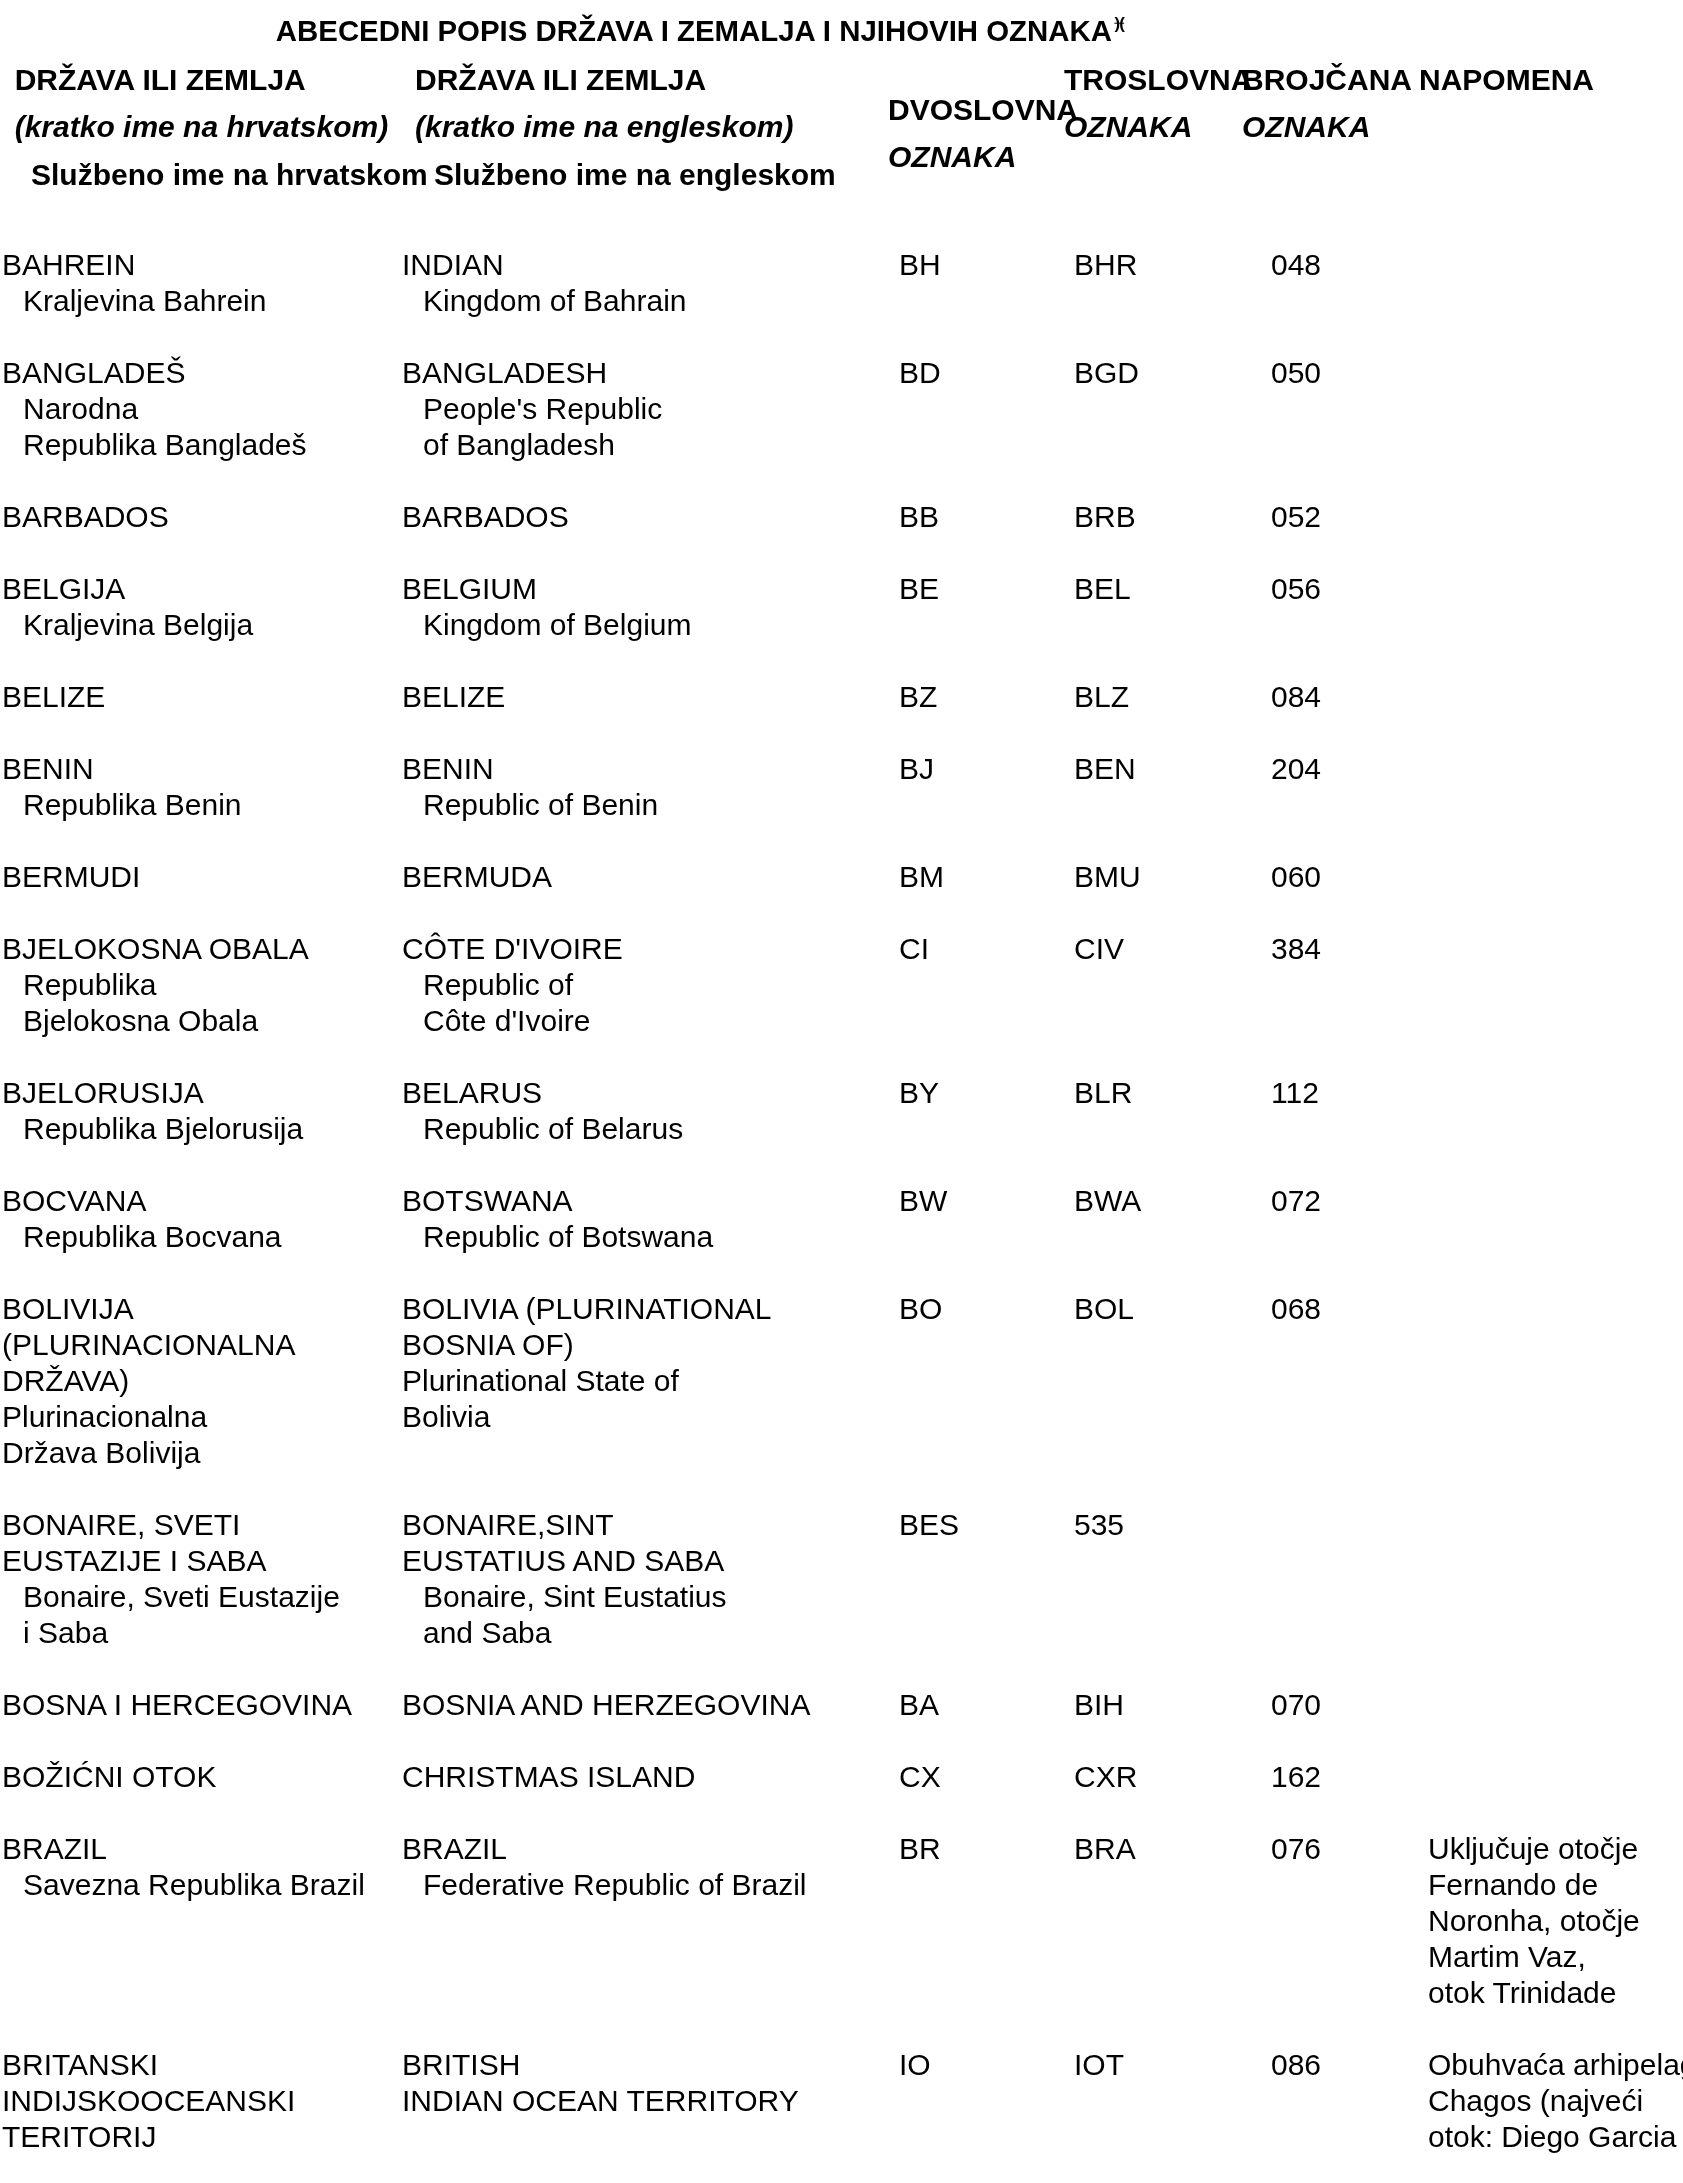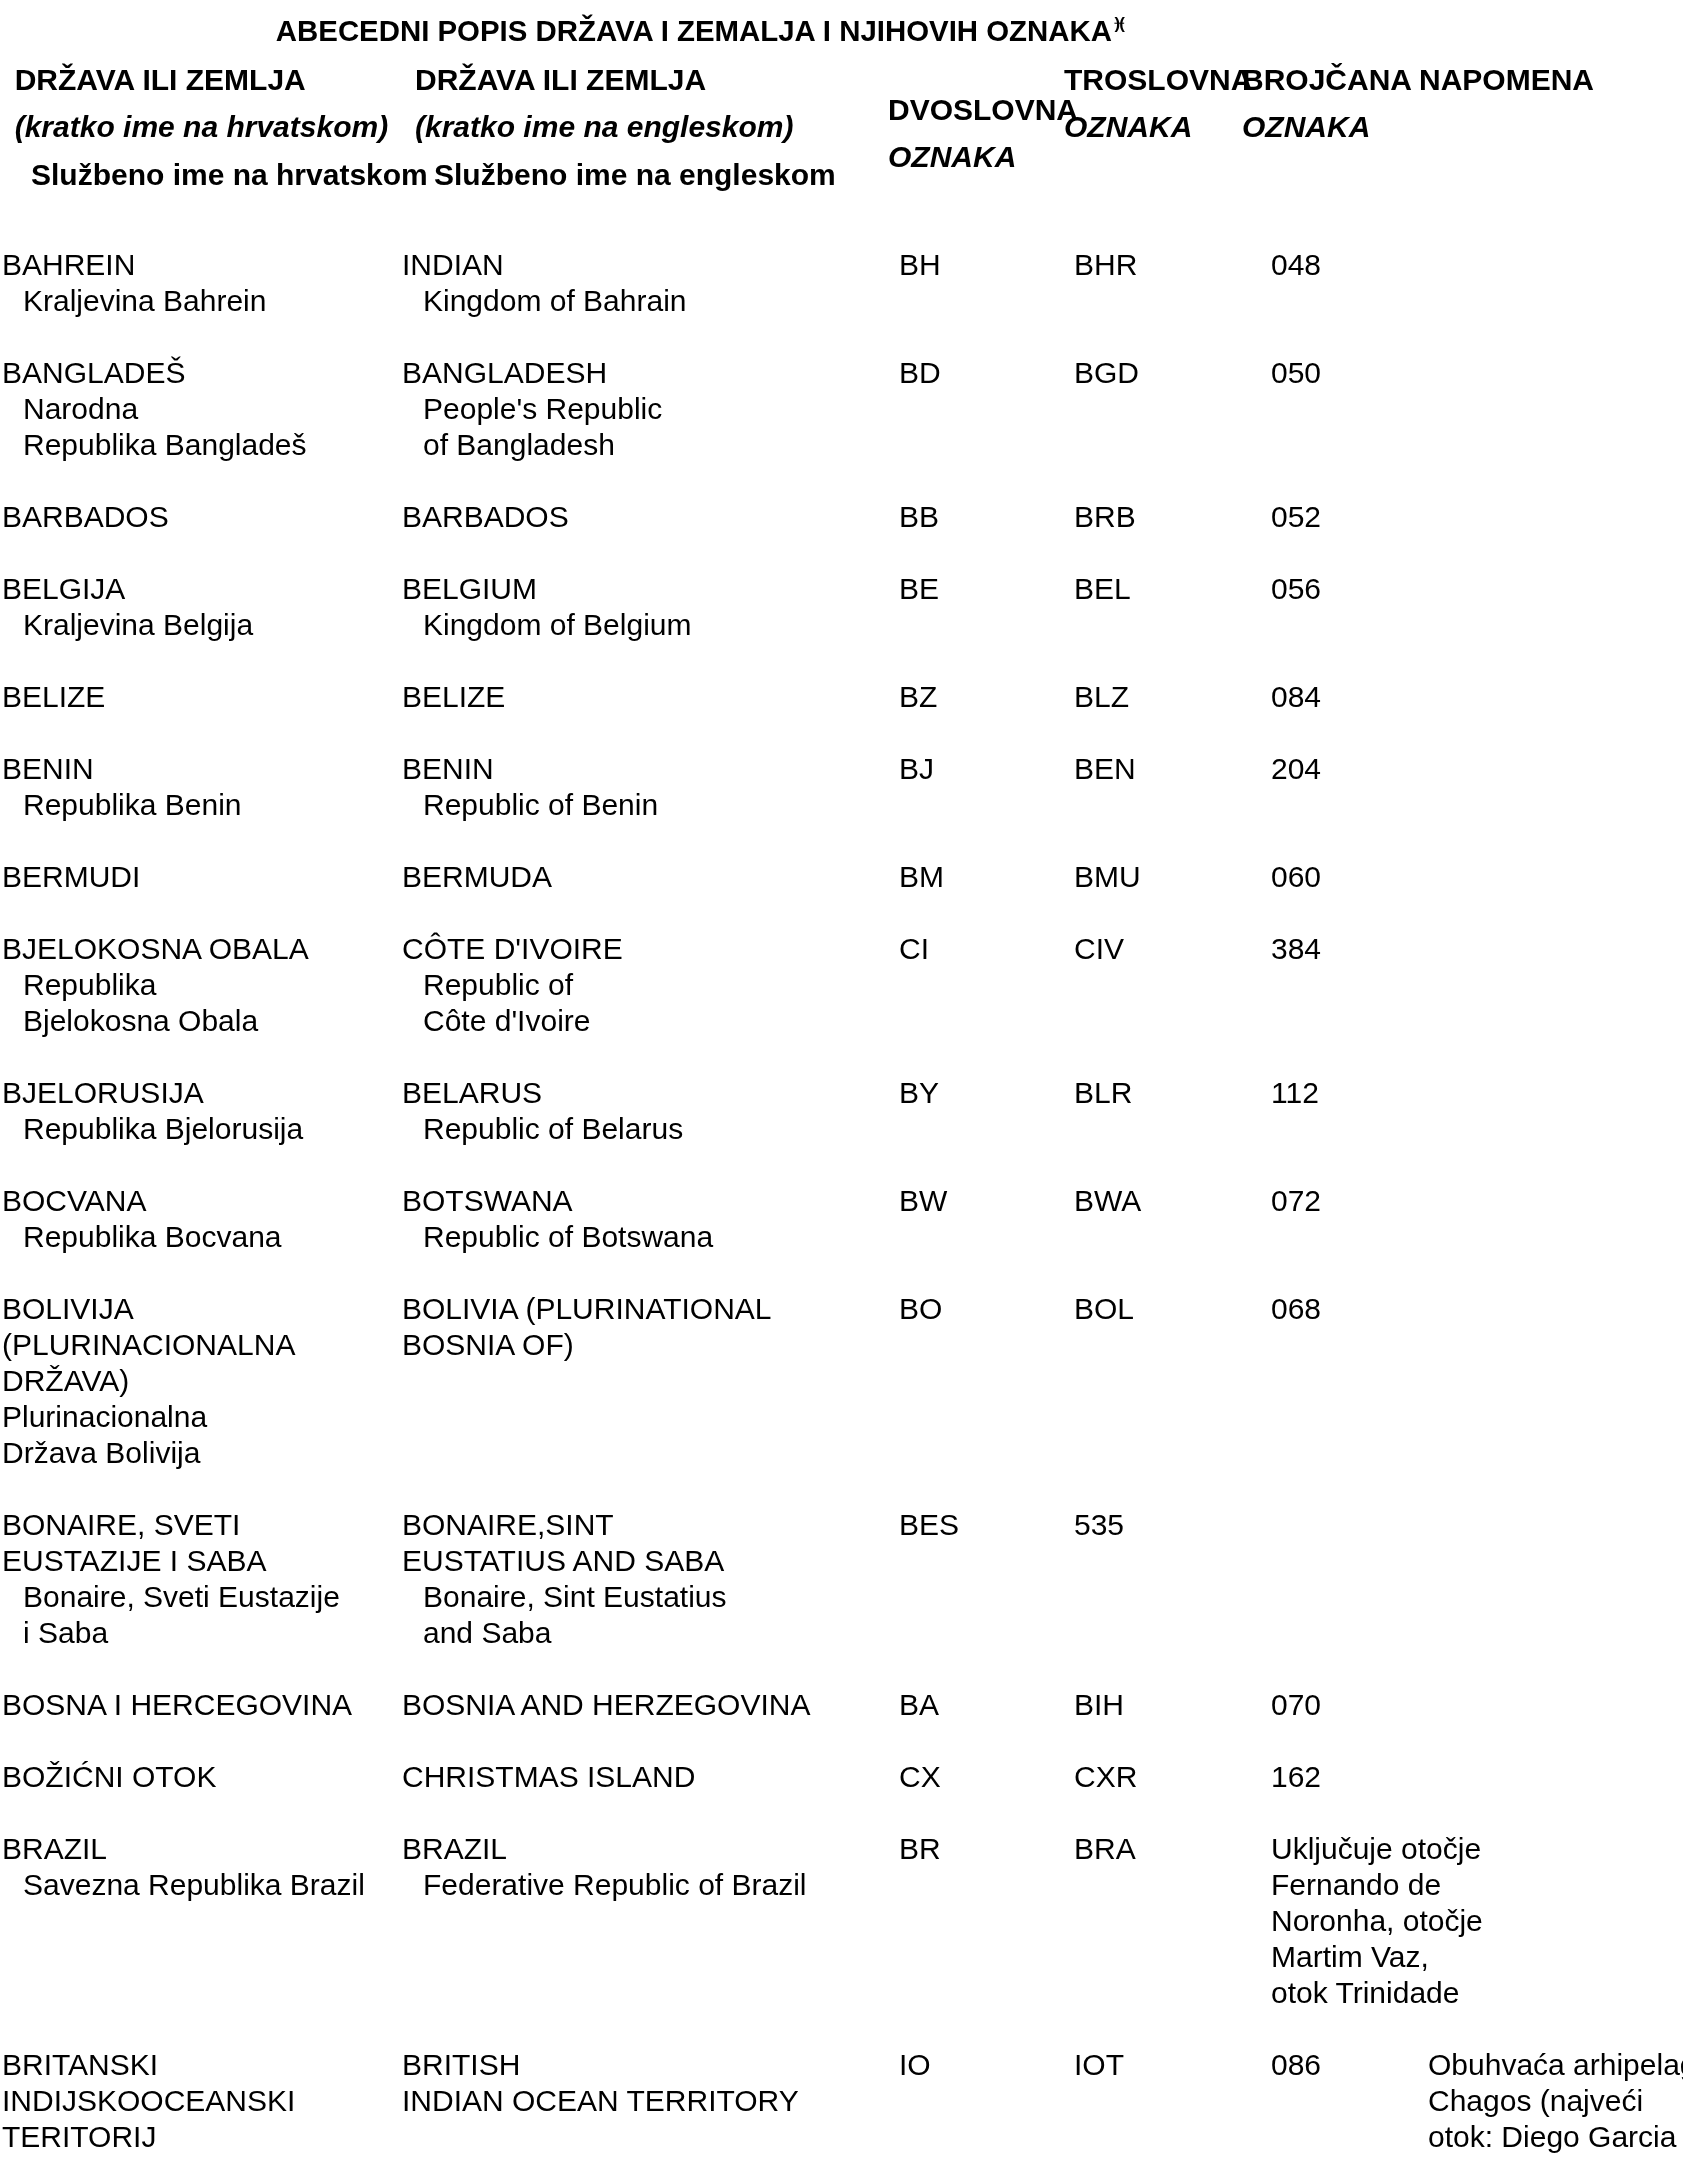--- a/index.html
+++ b/index.html
@@ -148,21 +148,22 @@
       <div class="cell code">BWA</div>
       <div class="cell code">072</div>
       <div class="cell note"></div>
     </div>
     <div class="row">
       <div class="cell"><div class="short">BOLIVIJA
 (PLURINACIONALNA
 DRŽAVA)</div><div class="official">Plurinacionalna
 Država Bolivija</div></div>
       <div class="cell"><div class="short">BOLIVIA (PLURINATIONAL
-BOSNIA OF)</div></div>
+BOSNIA OF)</div><div class="official">Plurinational State of
+Bolivia</div></div>
       <div class="cell code">BO</div>
       <div class="cell code">BOL</div>
       <div class="cell code">068</div>
       <div class="cell note"></div>
     </div>
     <div class="row">
       <div class="cell"><div class="short">BONAIRE, SVETI
 EUSTAZIJE I SABA</div><div class="official indented">Bonaire, Sveti Eustazije
 i Saba</div></div>
       <div class="cell"><div class="short">BONAIRE,SINT
@@ -186,20 +187,21 @@
       <div class="cell code">CX</div>
       <div class="cell code">CXR</div>
       <div class="cell code">162</div>
       <div class="cell note"></div>
     </div>
     <div class="row">
       <div class="cell"><div class="short">BRAZIL</div><div class="official indented">Savezna Republika Brazil</div></div>
       <div class="cell"><div class="short">BRAZIL</div><div class="official indented">Federative Republic of Brazil</div></div>
       <div class="cell code">BR</div>
       <div class="cell code">BRA</div>
+      <div class="cell code">076</div>
       <div class="cell note">Uključuje otočje
 Fernando de
 Noronha, otočje
 Martim Vaz,
 otok Trinidade</div>
     </div>
     <div class="row">
       <div class="cell"><div class="short">BRITANSKI
 INDIJSKOOCEANSKI
 TERITORIJ</div></div>

